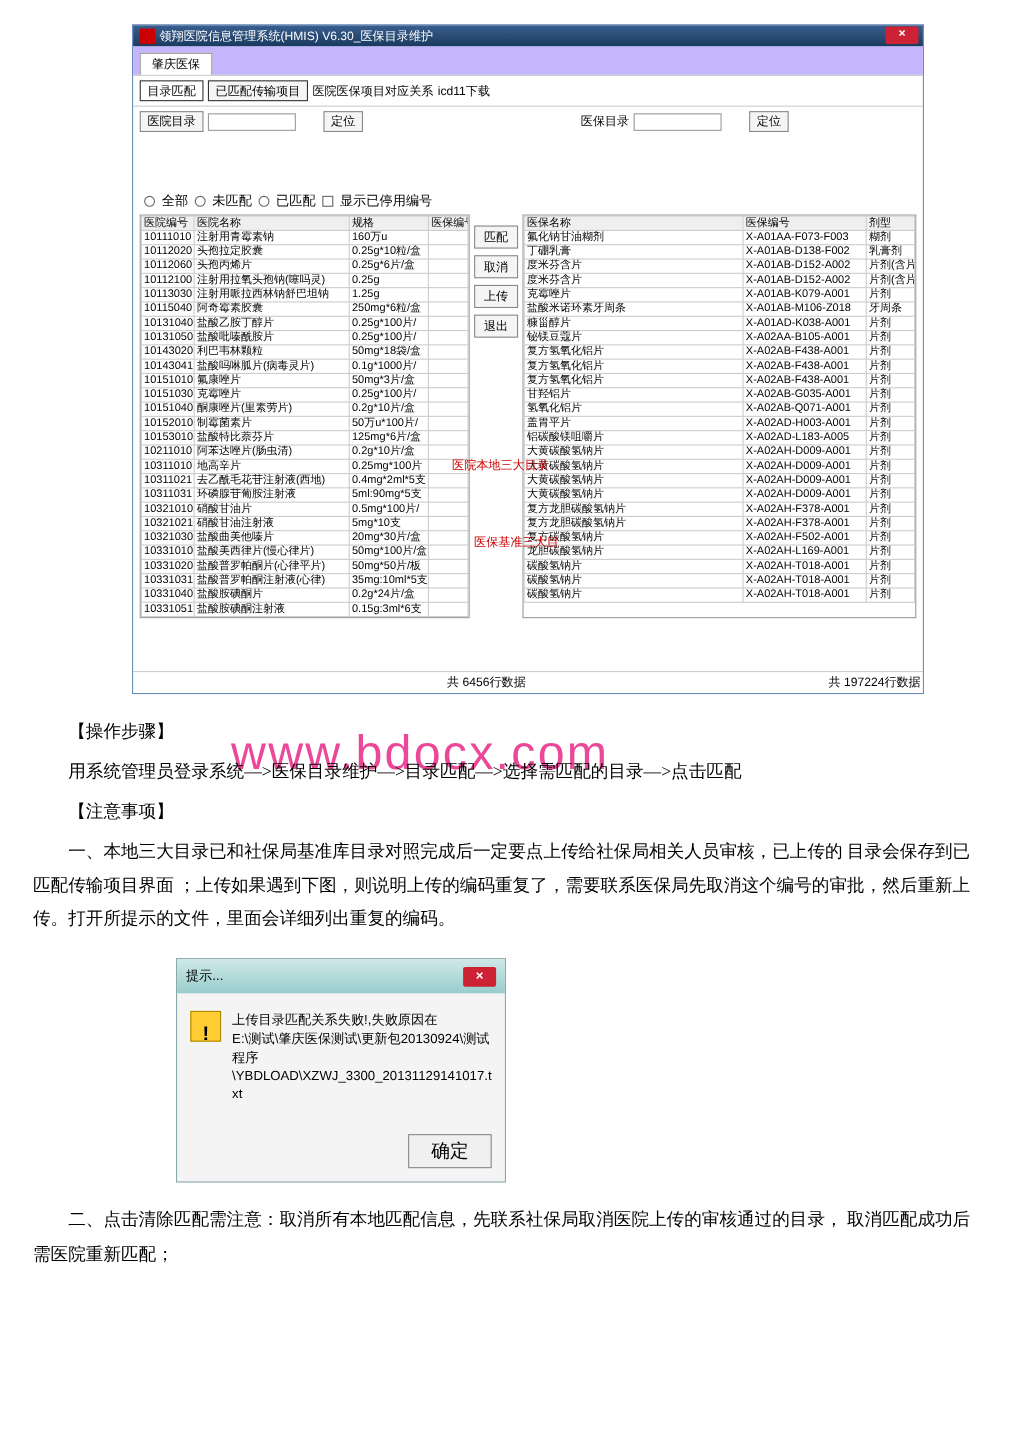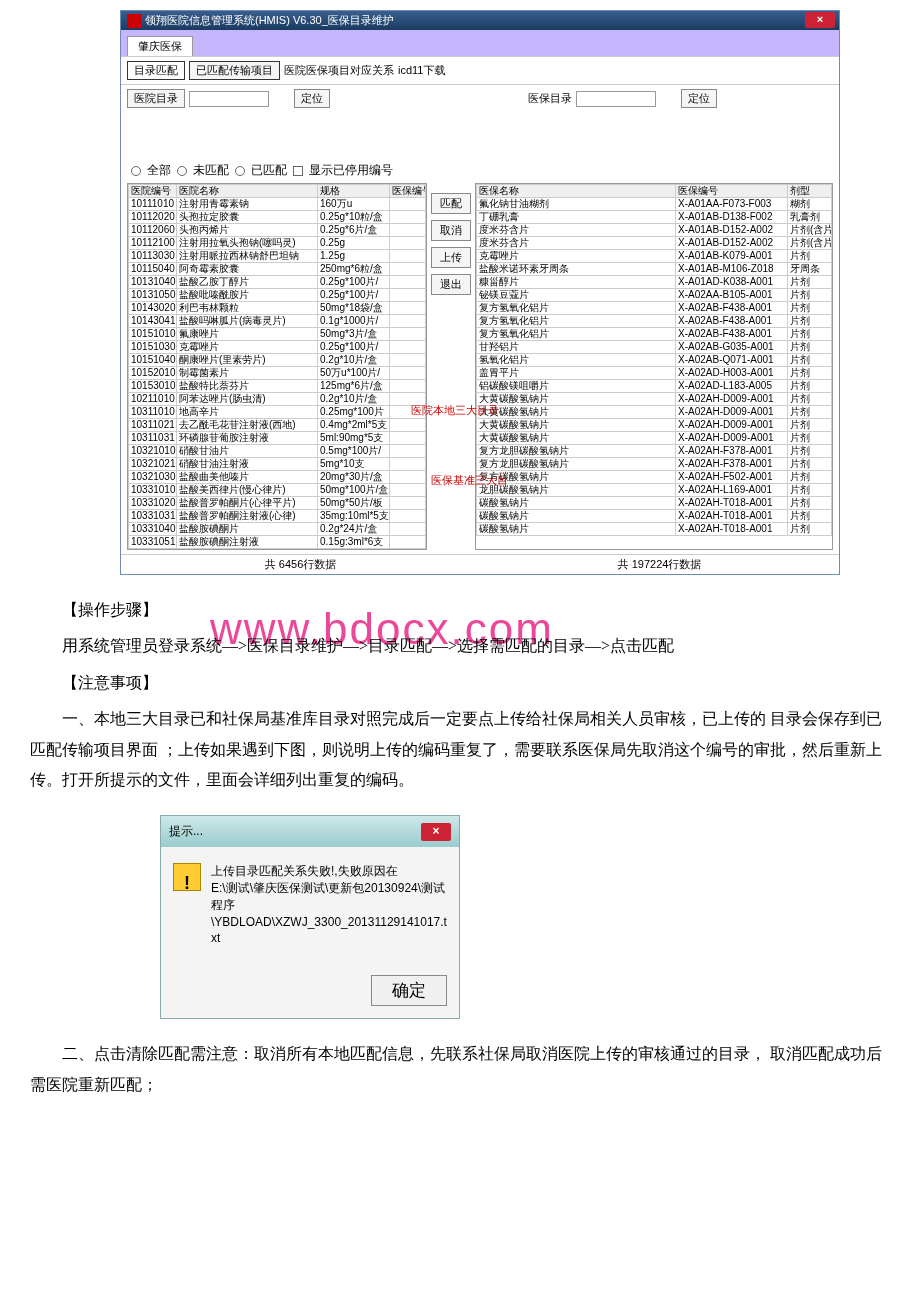--- a/index.html
+++ b/index.html
@@ -1,17 +1,17 @@
 <!DOCTYPE html>
 <html><head>
 <meta charset="utf-8">
 <style>
   * { box-sizing: border-box; margin: 0; padding: 0; }
   body { font-family: "SimSun", "宋体", serif; font-size: 14px; background: #fff; width: 920px; }
-  .page { padding: 0 20px 30px; }
+  .page { padding: 12px 20px 30px; }
   
   .app-window { border: 1px solid #6a8cb8; margin: 10px 0 0 100px; width: 720px; font-family: "SimSun", sans-serif; font-size: 11px; background: #fff; }
   .title-bar { background: linear-gradient(to bottom, #3a5f8f, #1a3a5f); color: #fff; padding: 2px 6px; display: flex; align-items: center; position: relative; }
   .title-bar .ico { width: 14px; height: 14px; background: #c00; margin-right: 4px; }
   .title-bar .close { position: absolute; right: 4px; top: 1px; width: 30px; height: 16px; background: #c23; color: #fff; text-align: center; line-height: 14px; font-weight: bold; border-radius: 2px; }
   
   .tabs-outer { padding: 6px 6px 0; background: #c4b5fd; }
   .tabs { display: flex; gap: 2px; }
   .tab { padding: 2px 10px; border: 1px solid #999; border-bottom: none; background: #e8e8e8; font-size: 11px; }
   .tab.active { background: #fff; }
@@ -36,21 +36,21 @@
   th { background: #efefef; font-weight: normal; }
   .col-id { width: 48px; }
   .col-spec { width: 72px; }
   .col-ins { width: 36px; }
   .r-col-code { width: 112px; }
   .r-col-form { width: 44px; }
   .marker { position: absolute; color: #c00; font-size: 11px; white-space: nowrap; }
   .grid-wrap { position: relative; }
   
   .footer-row { display: flex; }
-  .footer-cell { flex: 1; text-align: center; padding: 2px; border-top: 1px solid #ccc; font-size: 11px; }
+  .footer-cell { flex: 1; text-align: right; padding: 2px; border-top: 1px solid #ccc; font-size: 11px; margin-top: 44px; }
   
   .doc-body { padding: 20px 10px 0; font-size: 16px; line-height: 1.9; }
   .doc-body p { margin-bottom: 6px; text-indent: 2em; }
   .doc-body .hdr { text-indent: 2em; }
   .watermark { position: absolute; font-size: 44px; color: #ec4899; font-family: Arial, sans-serif; letter-spacing: 2px; font-weight: 300; z-index: -1; left: 190px; margin-top: -8px; }
   
   .dialog { width: 300px; border: 1px solid #8aa; margin: 20px 0 20px 130px; font-family: "Microsoft YaHei", sans-serif; font-size: 12px; background: #f4f4f4; }
   .dlg-title { background: linear-gradient(to bottom,#cfe8e8,#9cc); padding: 4px 8px; display: flex; align-items: center; }
   .dlg-title .x { margin-left: auto; width: 30px; height: 18px; background: #c23; color: #fff; text-align: center; border-radius: 2px; line-height: 16px; font-weight: bold; }
   .dlg-body { display: flex; padding: 16px 12px 20px; gap: 10px; }

